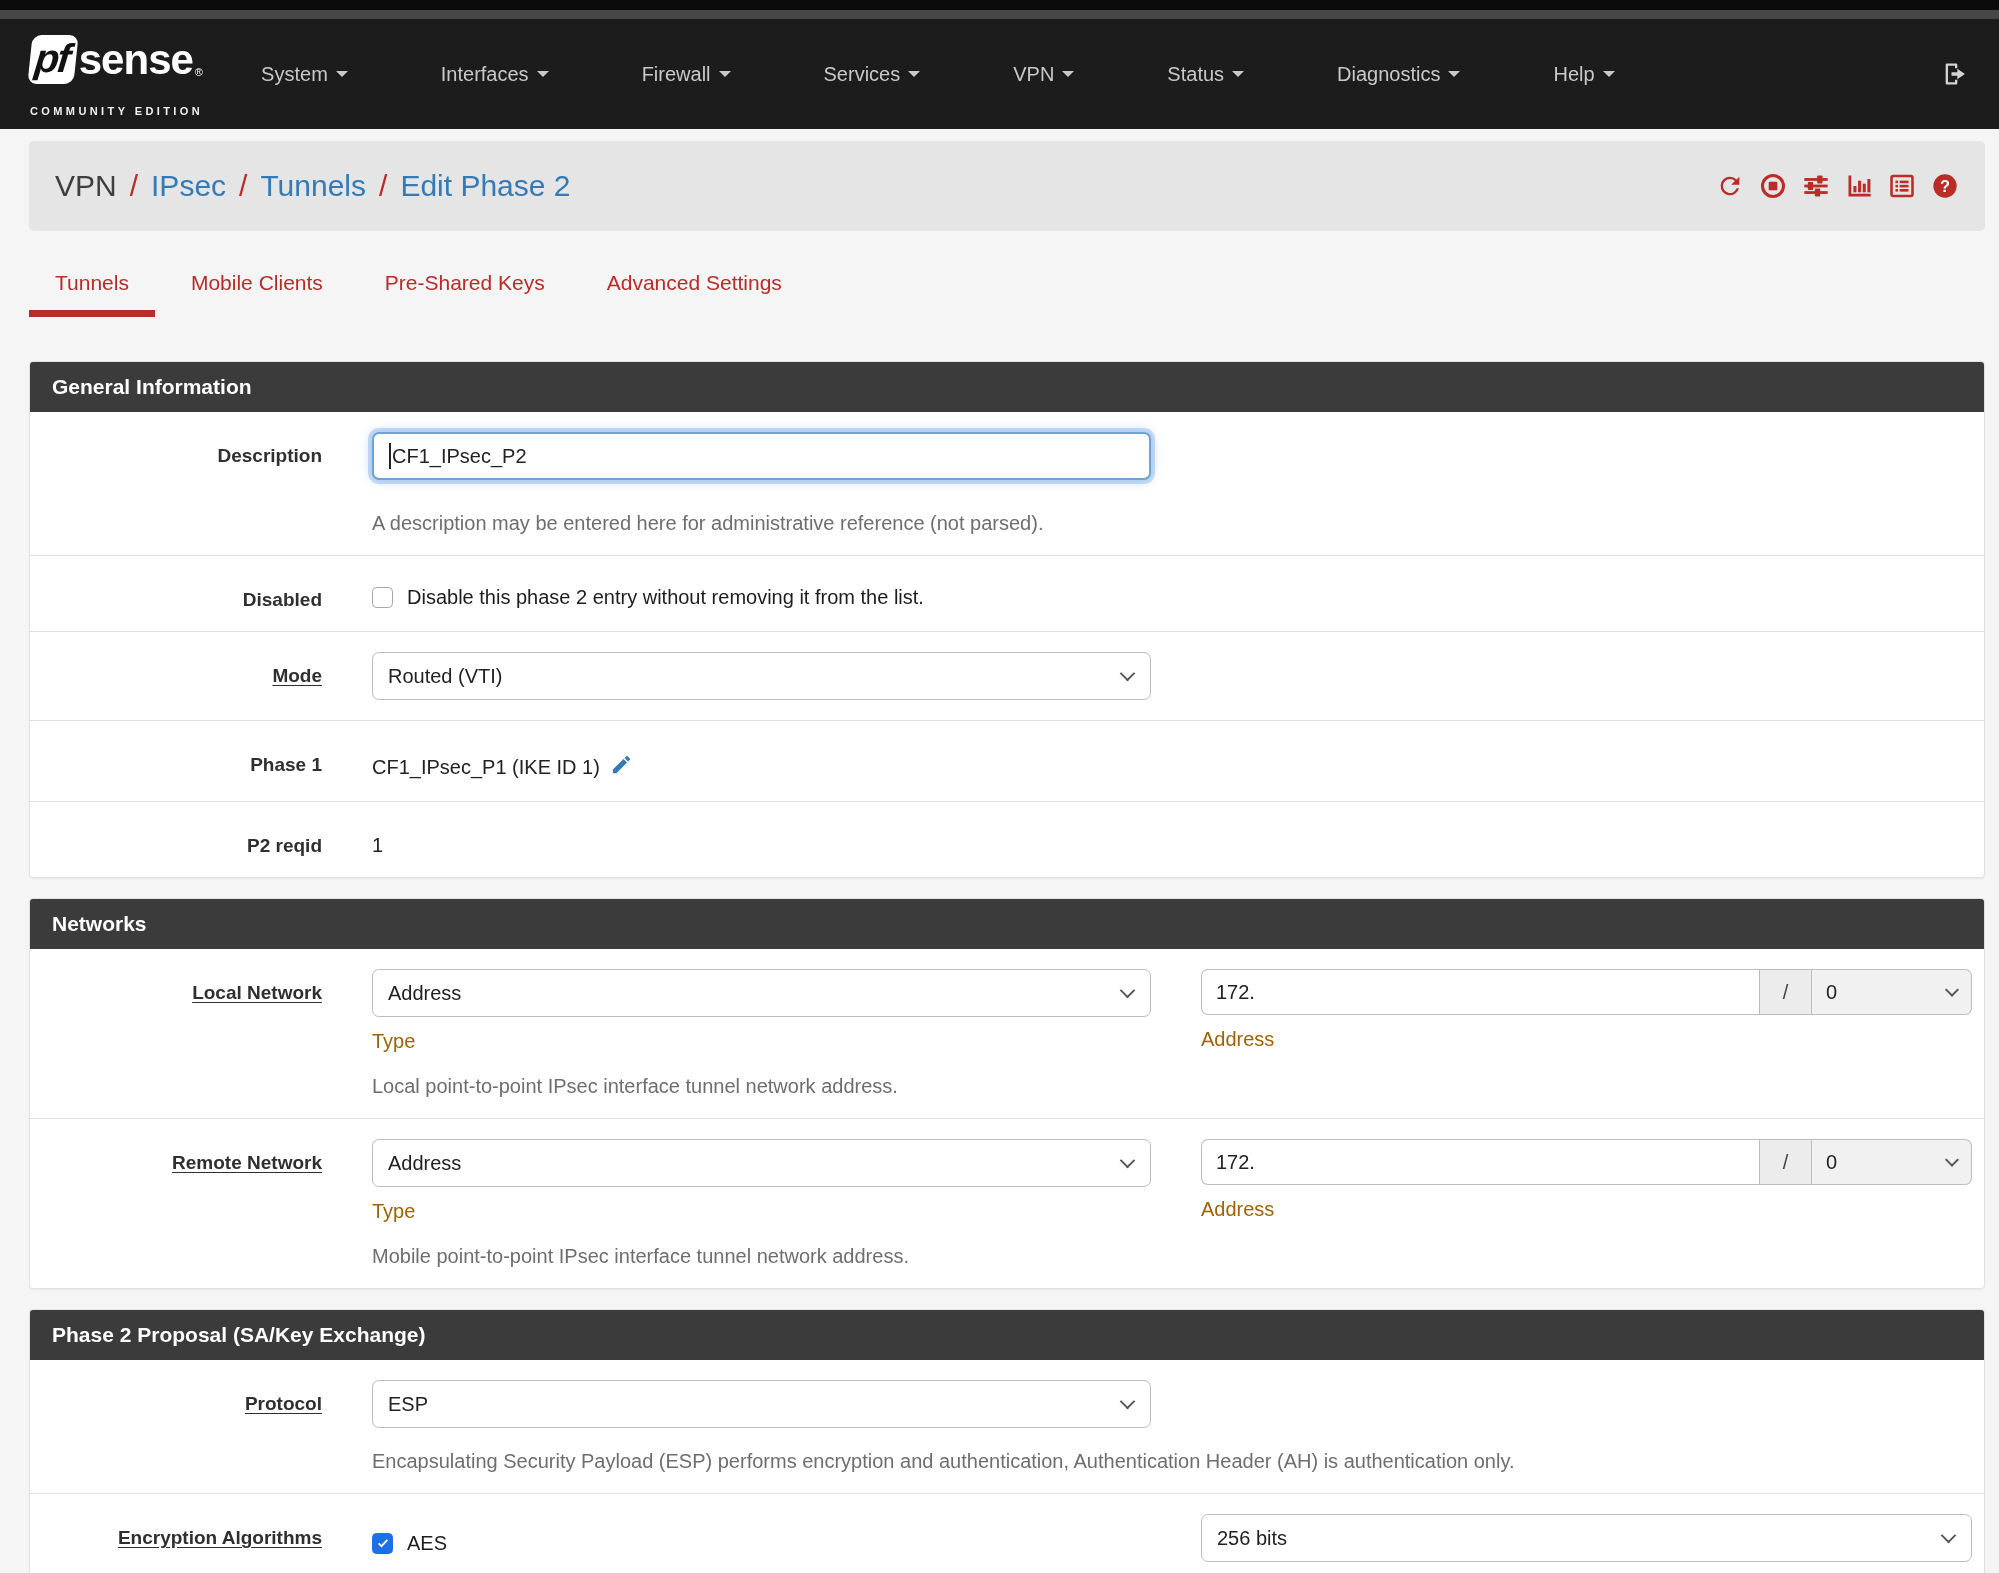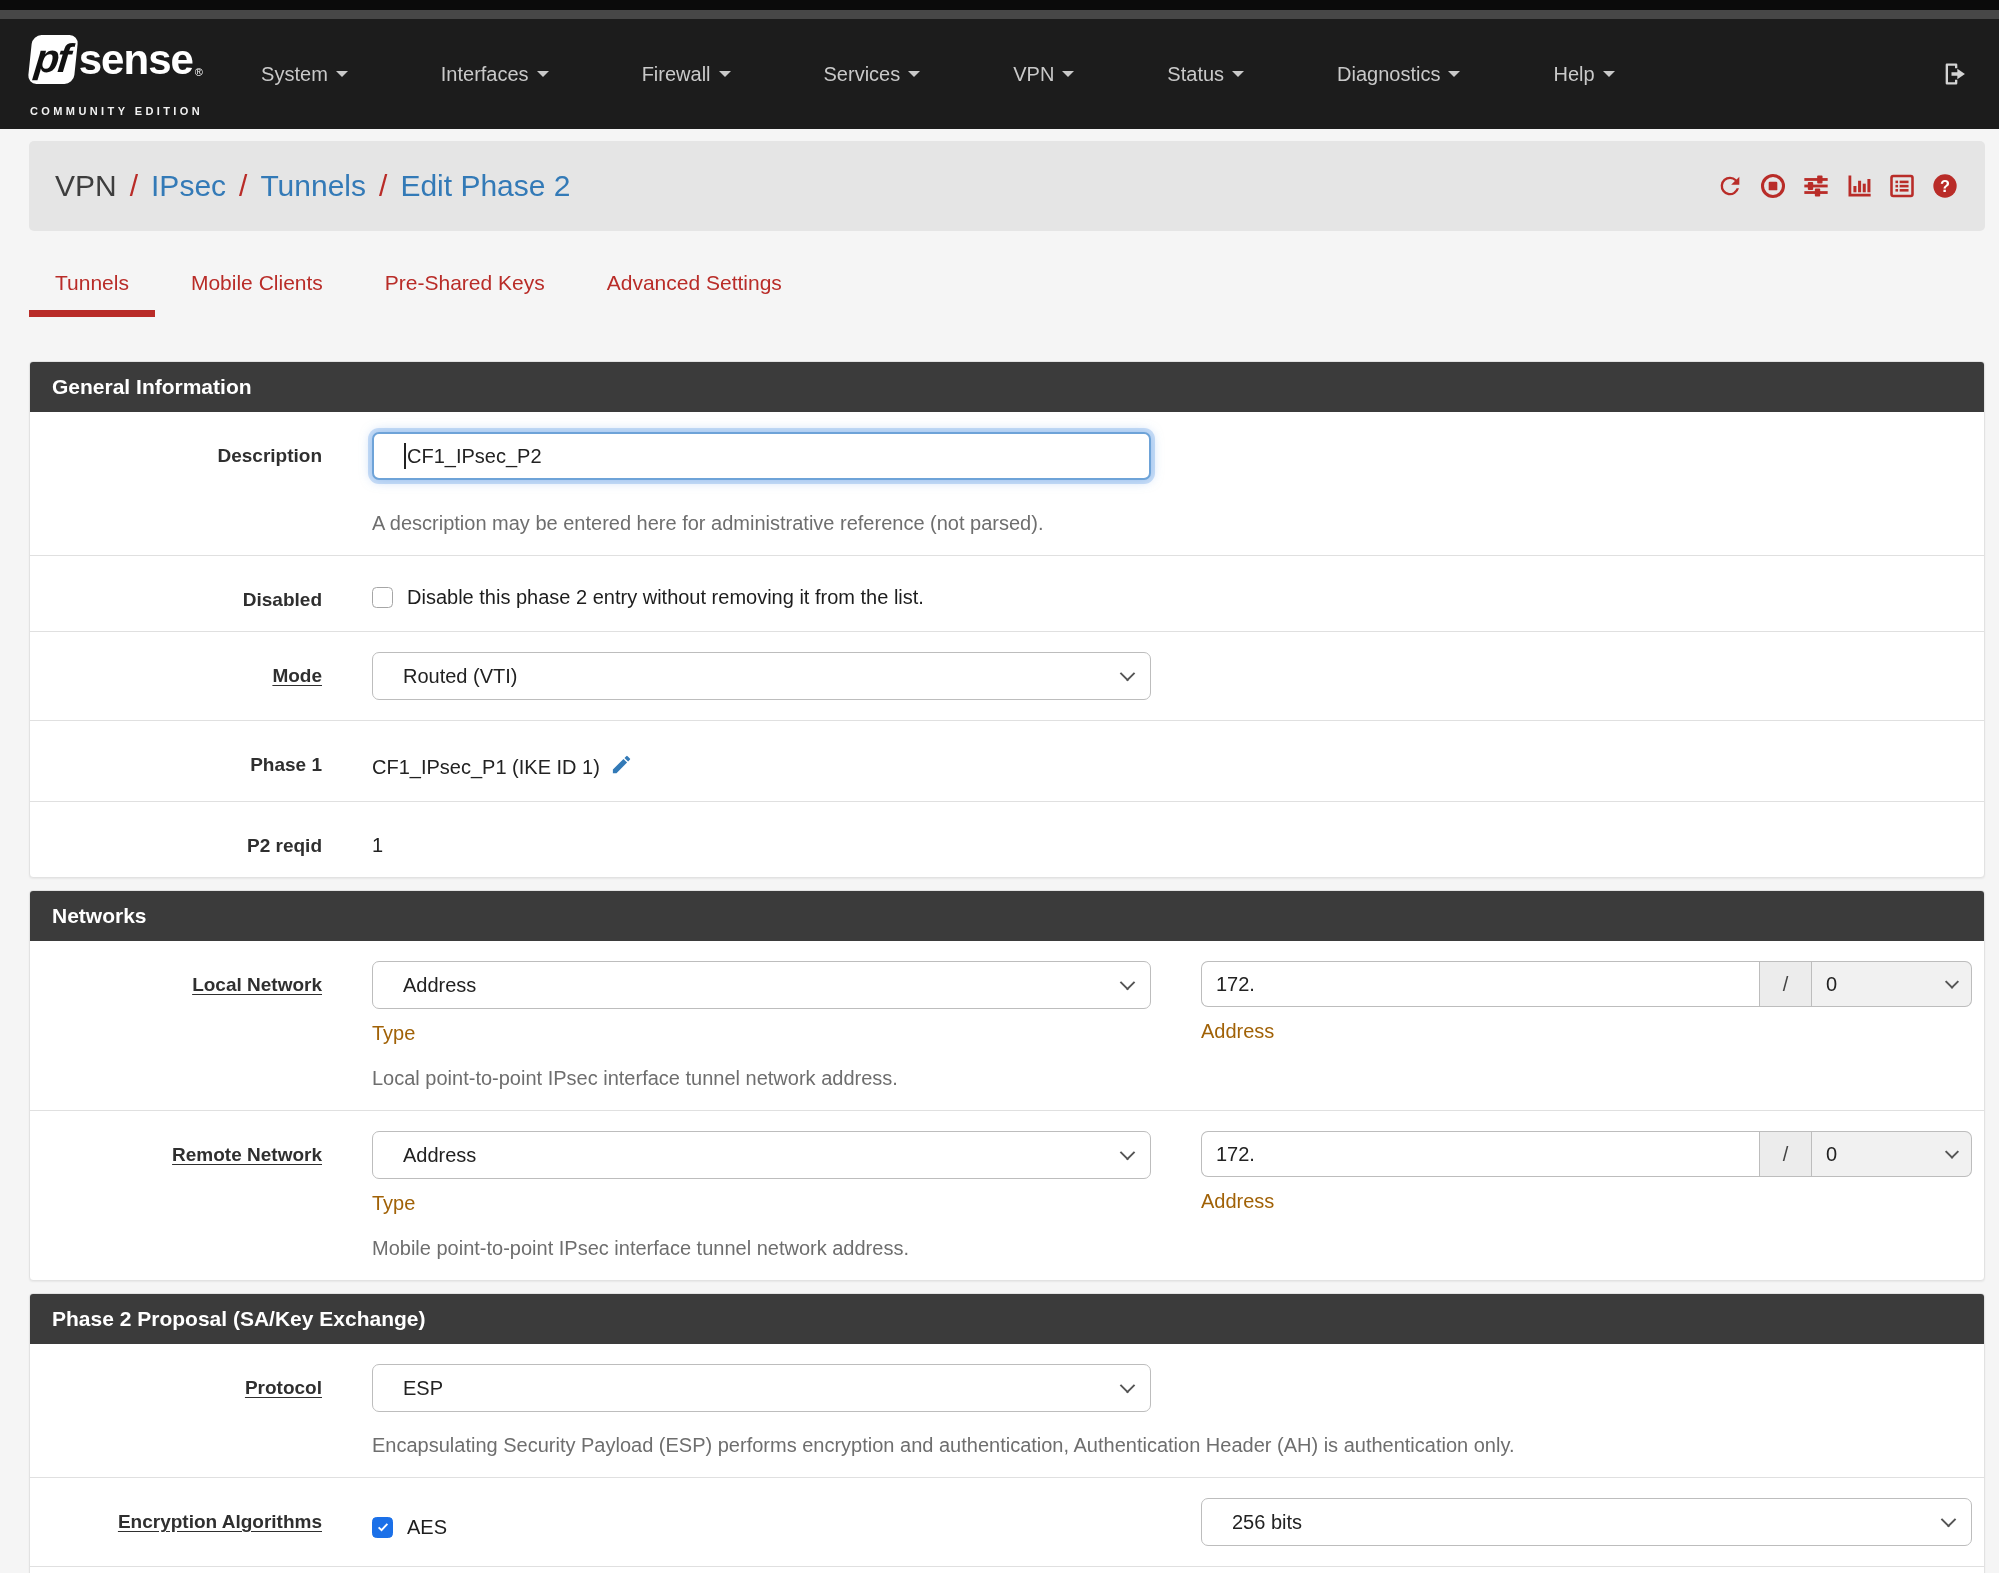--- a/index.html
+++ b/index.html
@@ -55,21 +55,21 @@
     border-bottom:7px solid transparent; margin-right:10px;
   }
   .tab.active { border-bottom-color:#b92c28; }
 
   
   .panel {
     margin:44px 14px 0 29px; background:#fff;
     border:1px solid #e2e2e2; border-radius:4px;
     box-shadow:0 1px 2px rgba(0,0,0,.06);
   }
-  .panel + .panel { margin-top:12px; }
+  .panel + .panel { margin-top:20px; }
   .panel-heading {
     background:#3b3b3b; color:#fff; font-weight:bold; font-size:21px;
     padding:13px 22px; border-radius:3px 3px 0 0;
   }
   .form-row {
     display:grid; grid-template-columns:330px 1fr; padding:20px 12px;
     align-items:start;
   }
   .form-row + .form-row { border-top:1px solid #e0e0e0; }
   .row-label {
@@ -77,21 +77,21 @@
     white-space:nowrap;
   }
   .row-label.ul span { text-decoration:underline; text-underline-offset:3px; }
   .field {}
   .field-2col { display:grid; grid-template-columns:1fr 771px; column-gap:50px; }
   .span-all { grid-column:1 / -1; }
 
   
   .fake-input, .select {
     height:48px; width:779px; background:#fff; border:1px solid #bdbdbd;
-    border-radius:7px; display:flex; align-items:center; padding:0 30px;
+    border-radius:7px; display:flex; align-items:center; padding:0 15px;
     font-size:20px; color:#222; position:relative; cursor:pointer;
   }
   .fake-input { cursor:text; }
   .fake-input.focused {
     border:2px solid #6ea3d8;
     box-shadow:0 0 0 4px rgba(100,158,230,.32), 0 0 12px rgba(100,158,230,.55);
   }
   .text-caret { width:2px; height:26px; background:#222; margin-right:1px; }
   .select .chev {
     position:absolute; right:17px; top:50%; width:11px; height:11px;

